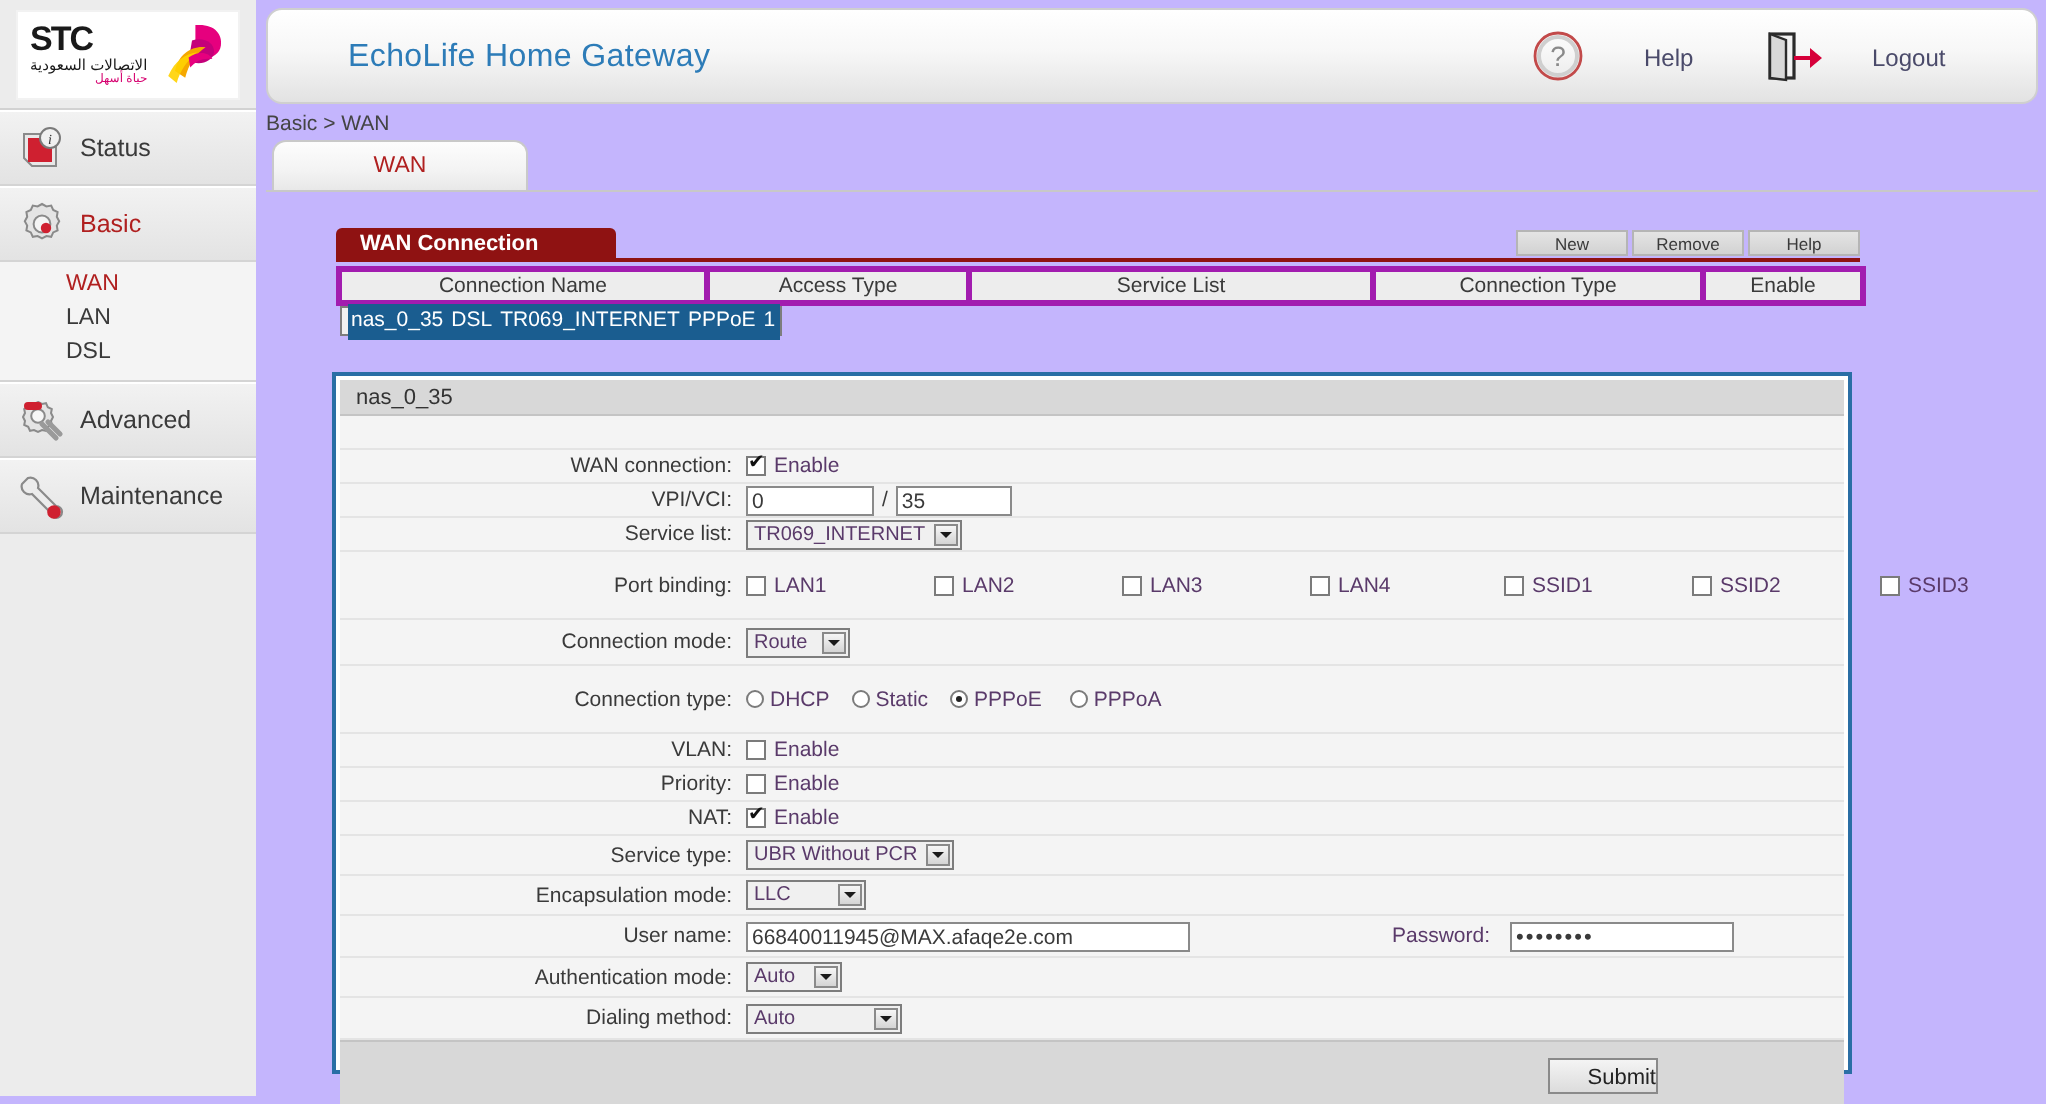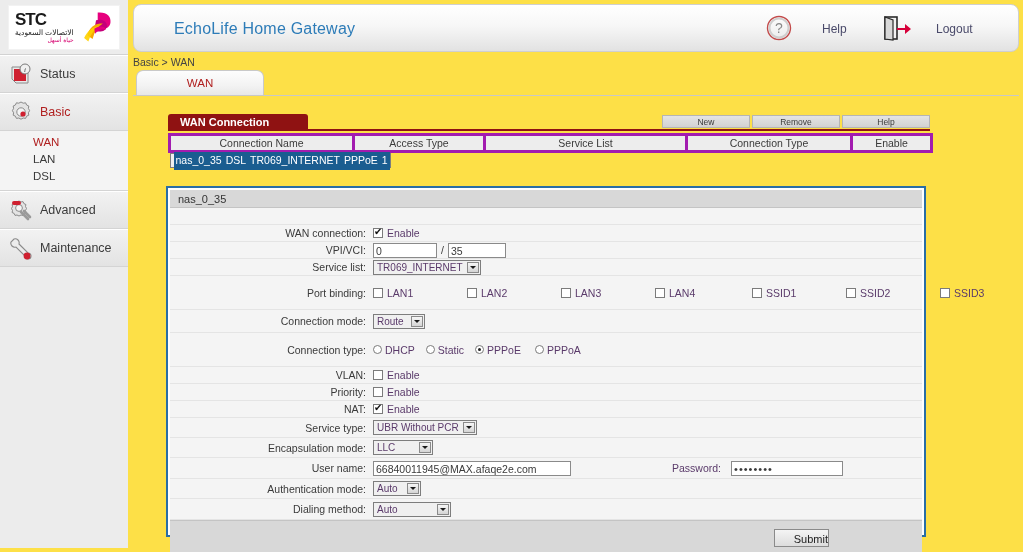--- a/index.html
+++ b/index.html
@@ -5,21 +5,21 @@
   * { box-sizing: border-box; }
   html, body {
     margin: 0; padding: 0;
     width: 1023px; height: 552px;
     background: #ffffff;
     font-family: "Liberation Sans", sans-serif;
     font-size: 11px;
     color: #333;
     overflow: hidden;
   }
-  #root { position: relative; width: 1023px; height: 552px; background:#fde047; }
+  #root { position: relative; width: 1023px; height: 552px; background:#c4b5fd; }
 
   
   .logo-cell {
     position: absolute; left:0; top:0; width:128px; height:55px;
     background:#ececec; border-bottom:1px solid #d2d2d2;
     display:flex; align-items:center; justify-content:center;
   }
   .logo-box {
     width:112px; height:45px; background:#fff;
     position:relative; display:flex; align-items:center; padding-left:6px;
@@ -81,21 +81,21 @@
   .panel-wan { position:absolute; left:168px; top:114px; width:762px; }
   .wan-titlebar { position:relative; height:17px; }
   .wan-tab {
     position:absolute; left:0; top:0; width:140px; height:17px;
     background:#8f1212; border-radius:3px 3px 0 0;
     color:#fff; font-size:11px; font-weight:bold; line-height:17px; padding-left:12px;
   }
   .wan-rule { position:absolute; left:0; top:15px; width:762px; height:2px; background:#8f1212; }
   .wan-btns { position:absolute; right:0; top:1px; display:flex; gap:2px; }
   .wan-btn {
-    width:88px; height:13px; line-height:13px; text-align:center;
+    width:56px; height:13px; line-height:13px; text-align:center;
     font-size:8.5px; color:#3a3a3a;
     background:linear-gradient(to bottom,#e4e4e4,#d2d2d2);
     border:1px solid #b5b5b5;
   }
   table.wantbl { border-collapse:collapse; width:762px; margin-top:2px; table-layout:fixed; }
   table.wantbl th {
     background:#ededed; border:3px solid #a21caf;
     font-weight:normal; font-size:10.5px; color:#3a3a3a; height:16px; text-align:center;
   }
   table.wantbl td {
@@ -481,21 +481,21 @@
           <span class="arrow">
               <i></i>
             </span>
         </span>
       </div>
     </div>
 
     <div class="frow" style="min-height:21px">
       <div class="flabel">User name:</div>
       <div class="fctrl">
-        <span class="txt" style="width:198px">66840011945@MAX.afaqe2e.com</span>
+        <span class="txt" style="width:222px">66840011945@MAX.afaqe2e.com</span>
         <span class="pw-label">Password:</span>
         <span class="txt pw-dots" style="width:112px">••••••••</span>
       </div>
     </div>
 
     <div class="frow" style="min-height:20px">
       <div class="flabel">Authentication mode:</div>
       <div class="fctrl">
         <span class="sel" style="width:48px">
           <span>Auto</span>

